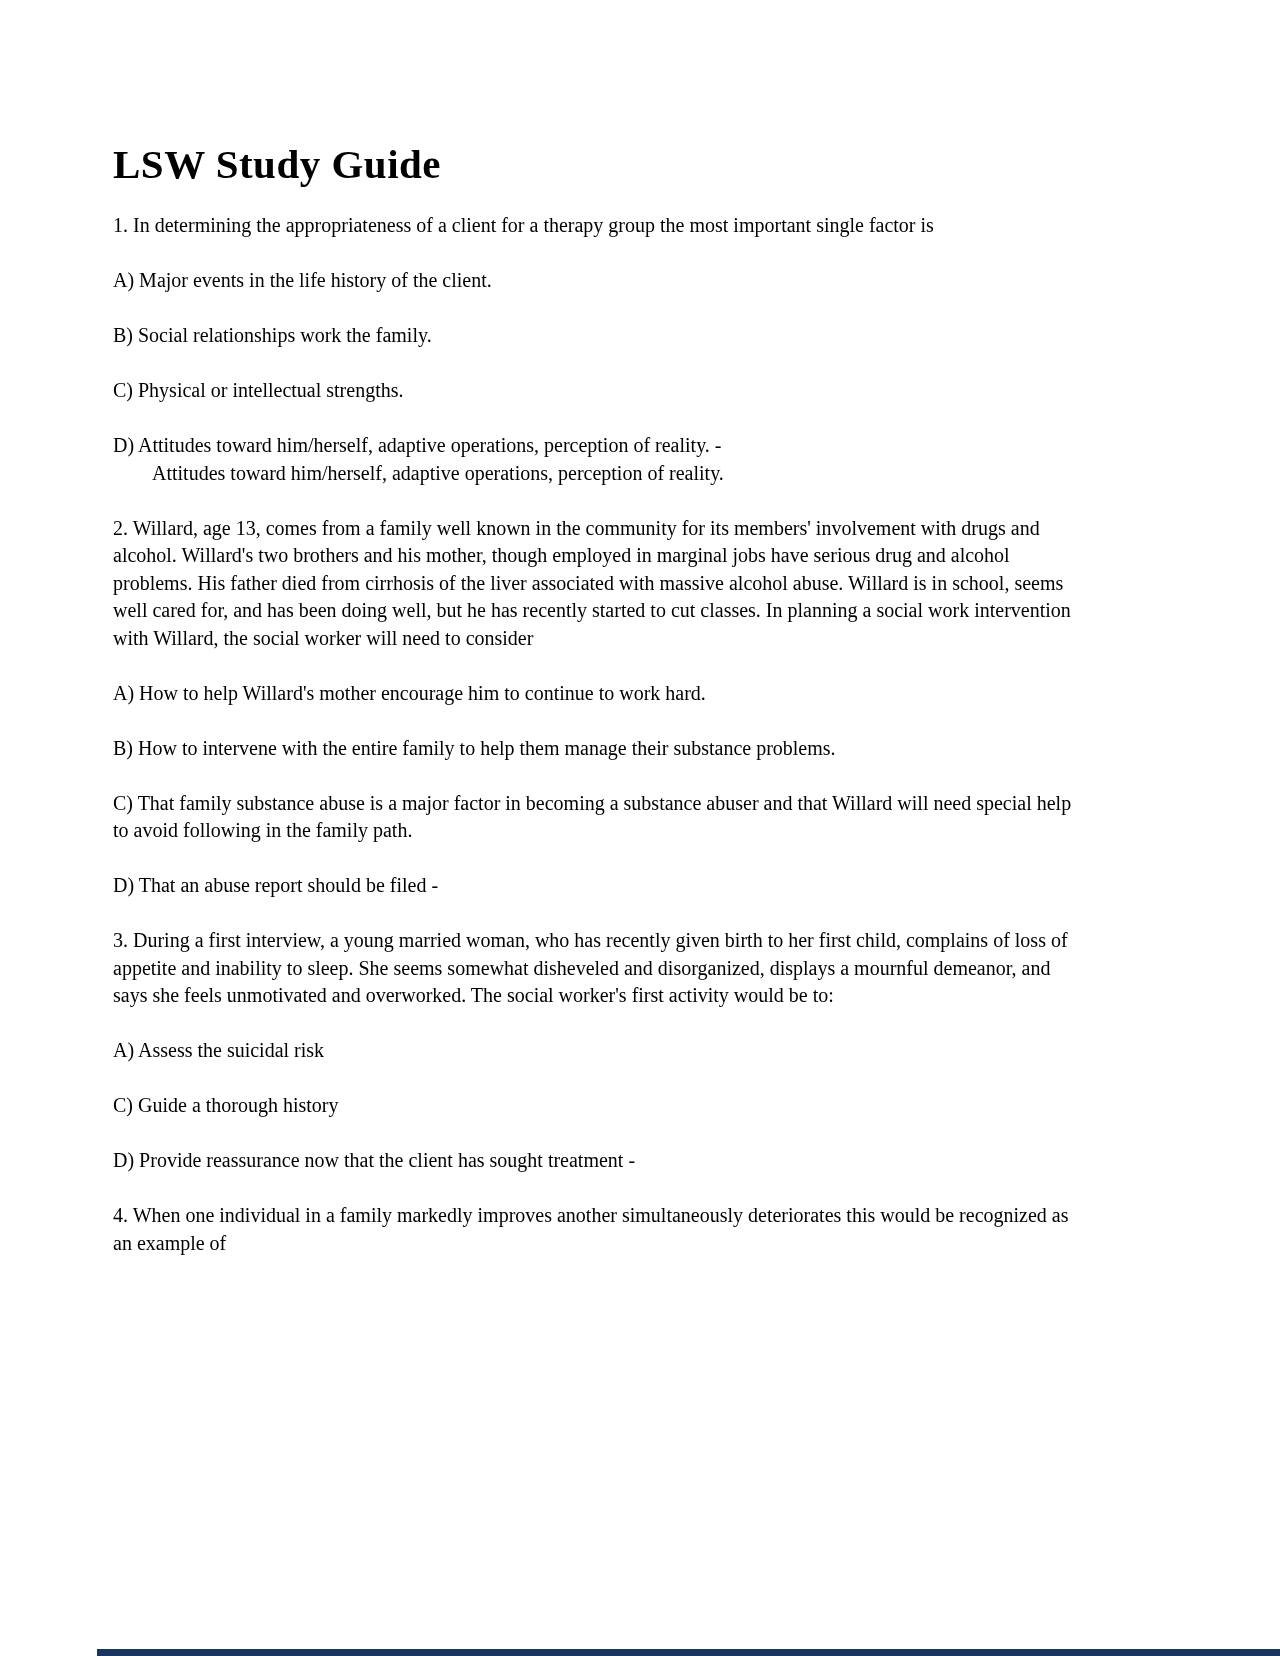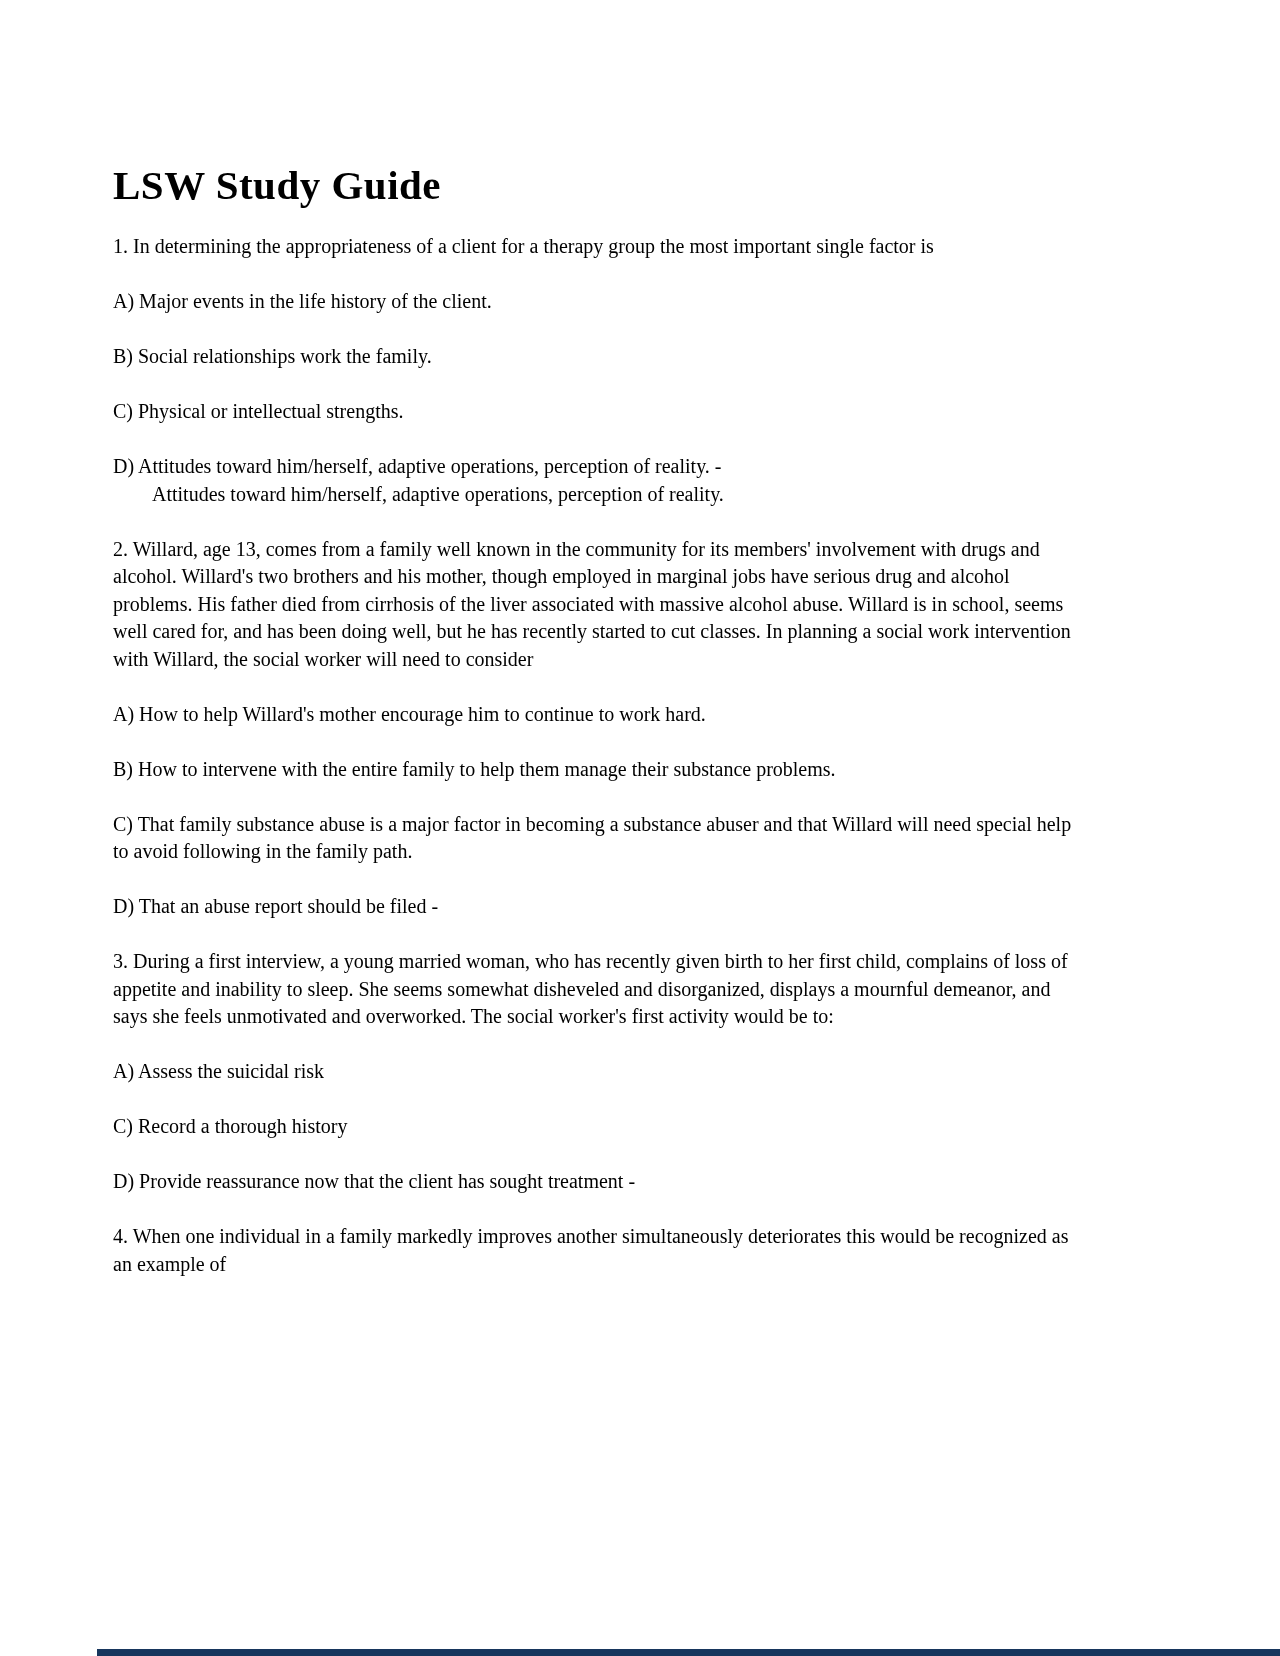--- a/index.html
+++ b/index.html
@@ -8,21 +8,20 @@
     width: 1280px;
     height: 1656px;
     background: #ffffff;
     position: relative;
     overflow: hidden;
     font-family: "Liberation Serif", "DejaVu Serif", serif;
     color: #000000;
   }
   .doc {
     padding: 140px 193px 0 113px;
-    margin-top: 21px;
   }
   h1.title {
     font-size: 41px;
     font-weight: bold;
     margin: 0 0 24px 0;
     letter-spacing: 0.5px;
   }
   .para {
     font-size: 20px;
     line-height: 27.5px;
@@ -63,21 +62,21 @@
     <p class="para">B) How to intervene with the entire family to help them manage their substance problems.</p>
     <p class="para">C) That family substance abuse is a major factor in becoming a substance abuser and that Willard will need special help to avoid following in the family path.</p>
     <div class="para">
       <span>D) That an abuse report should be filed -</span>
     </div>
   </section>
 
   <section>
     <p class="para">3. During a first interview, a young married woman, who has recently given birth to her first child, complains of loss of appetite and inability to sleep. She seems somewhat disheveled and disorganized, displays a mournful demeanor, and says she feels unmotivated and overworked. The social worker's first activity would be to:</p>
     <p class="para">A) Assess the suicidal risk</p>
-    <p class="para">C) Record a thorough history</p>
+    <p class="para">C) Guide a thorough history</p>
     <div class="para">
       <span>D) Provide reassurance now that the client has sought treatment -</span>
     </div>
   </section>
 
   <section>
     <p class="para">4. When one individual in a family markedly improves another simultaneously deteriorates this would be recognized as an example of</p>
   </section>
 
 </div>

